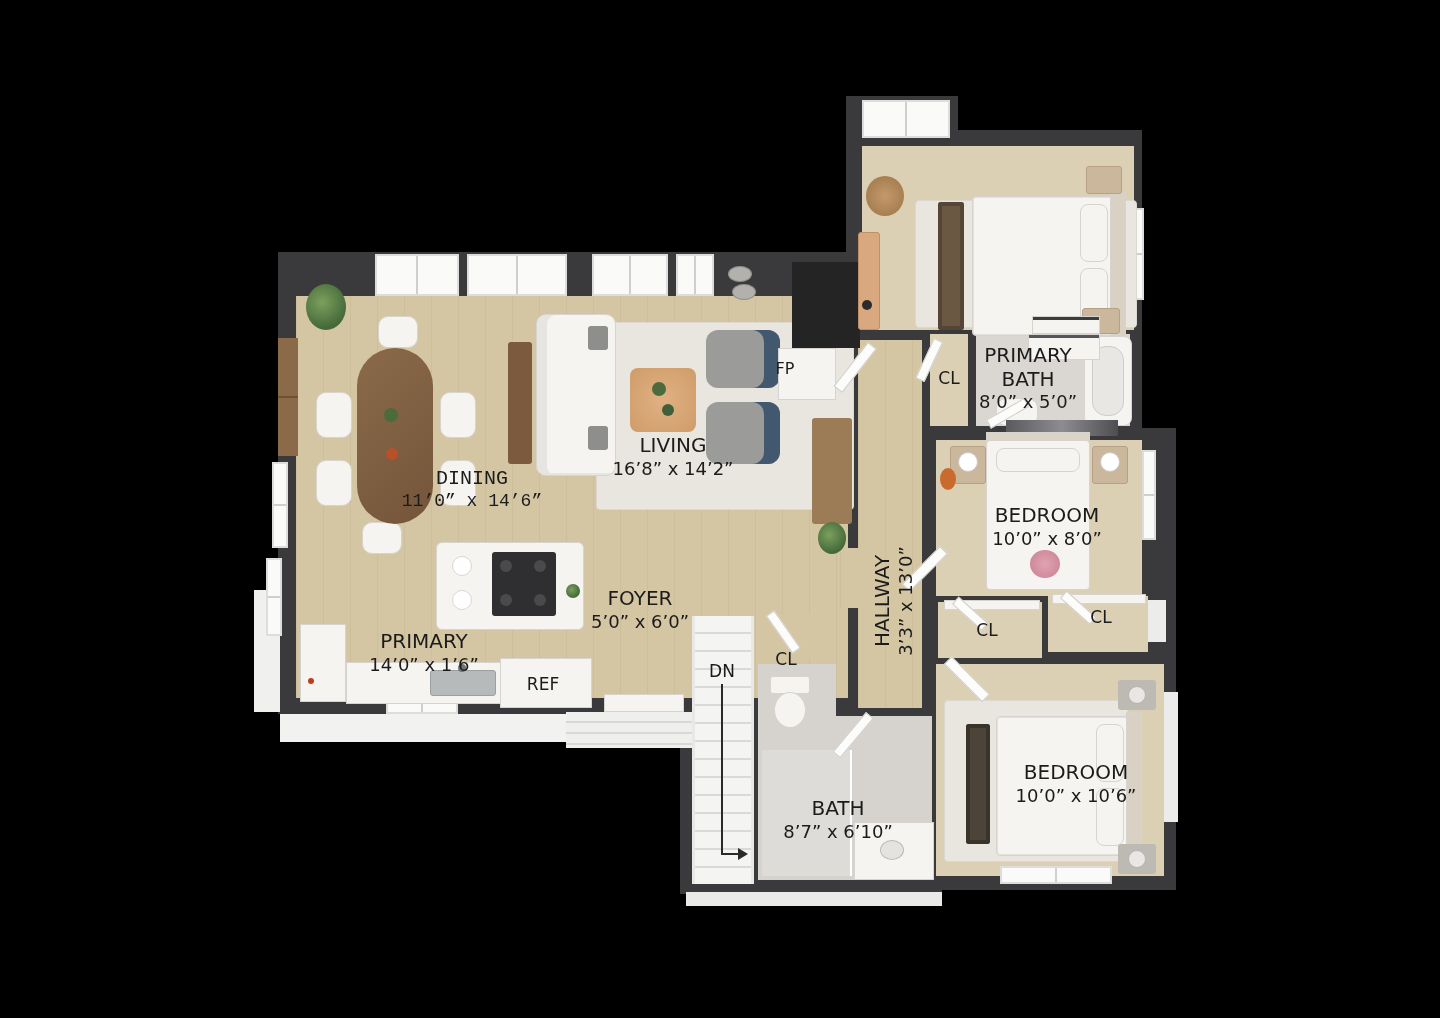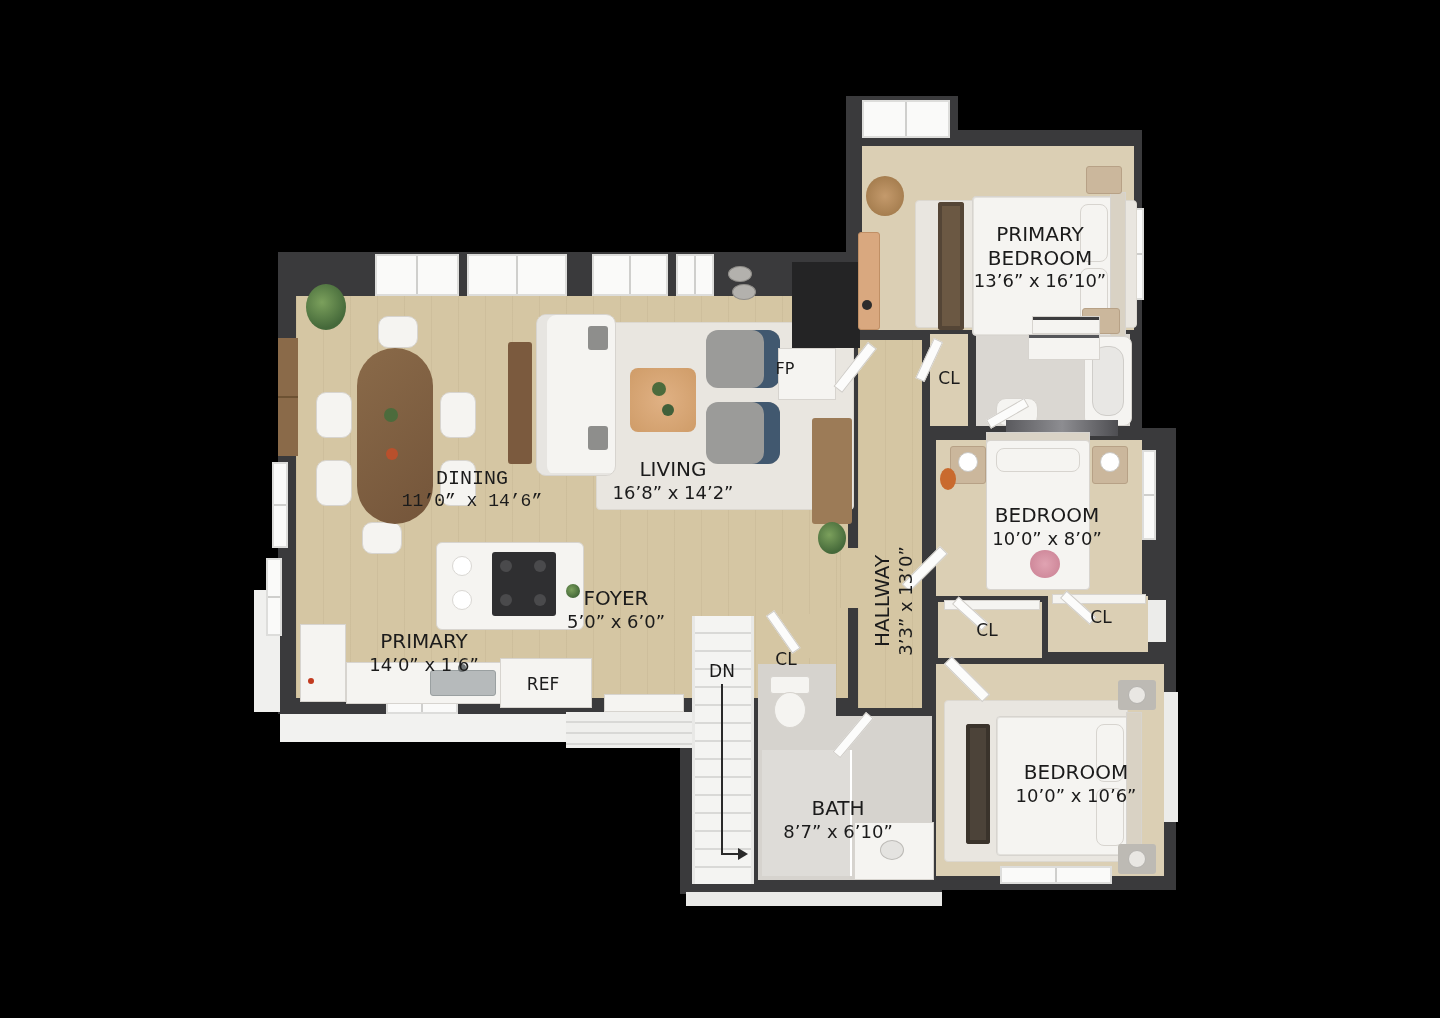--- a/index.html
+++ b/index.html
@@ -190,39 +190,39 @@
   <div class="gray" style="left:1118px;top:680px;width:38px;height:30px;background:#bdbab4;"></div>
   <div class="gray" style="left:1118px;top:844px;width:38px;height:30px;background:#bdbab4;"></div>
   <div class="dot" style="left:1128px;top:686px;width:16px;height:16px;background:#e9e7e3;border:1px solid #b5b3af;"></div>
   <div class="dot" style="left:1128px;top:850px;width:16px;height:16px;background:#e9e7e3;border:1px solid #b5b3af;"></div>
   <div class="leaf" style="left:944px;top:664px;width:9px;height:52px;transform:rotate(-45deg);"></div>
 
   <div class="lbl" style="left:472px;top:489px;font-family:Liberation Mono, monospace;">
     <span class="name">DINING</span>
     <span class="dims">11’0” x 14’6”</span>
   </div>
-  <div class="lbl" style="left:673px;top:480px;">
+  <div class="lbl" style="left:673px;top:456px;">
     <span class="name">LIVING</span>
     <span class="dims">16’8” x 14’2”</span>
   </div>
   <div class="lbl" style="left:424px;top:652px;">
     <span class="name">PRIMARY</span>
     <span class="dims">14’0” x 1’6”</span>
   </div>
-  <div class="lbl" style="left:616px;top:609px;text-align:center;">
+  <div class="lbl" style="left:640px;top:609px;text-align:center;">
     <span class="name">FOYER</span>
     <span class="dims">5’0” x 6’0”</span>
   </div>
   <div class="lbl rot" style="left:893px;top:601px;">
     <span class="name">HALLWAY</span>
     <span class="dims">3’3” x 13’0”</span>
   </div>
-  <div class="lbl wrap" style="left:1040px;top:257px;width:150px;">
-    <span class="name">PRIMARY BEDROOM</span>
-    <span class="dims">13’6” x 16’10”</span>
+  <div class="lbl wrap" style="left:1028px;top:378px;width:104px;">
+    <span class="name">PRIMARY BATH</span>
+    <span class="dims">8’0” x 5’0”</span>
   </div>
   <div class="lbl" style="left:1047px;top:526px;">
     <span class="name">BEDROOM</span>
     <span class="dims">10’0” x 8’0”</span>
   </div>
   <div class="lbl" style="left:1076px;top:783px;">
     <span class="name">BEDROOM</span>
     <span class="dims">10’0” x 10’6”</span>
   </div>
   <div class="lbl" style="left:838px;top:819px;">

